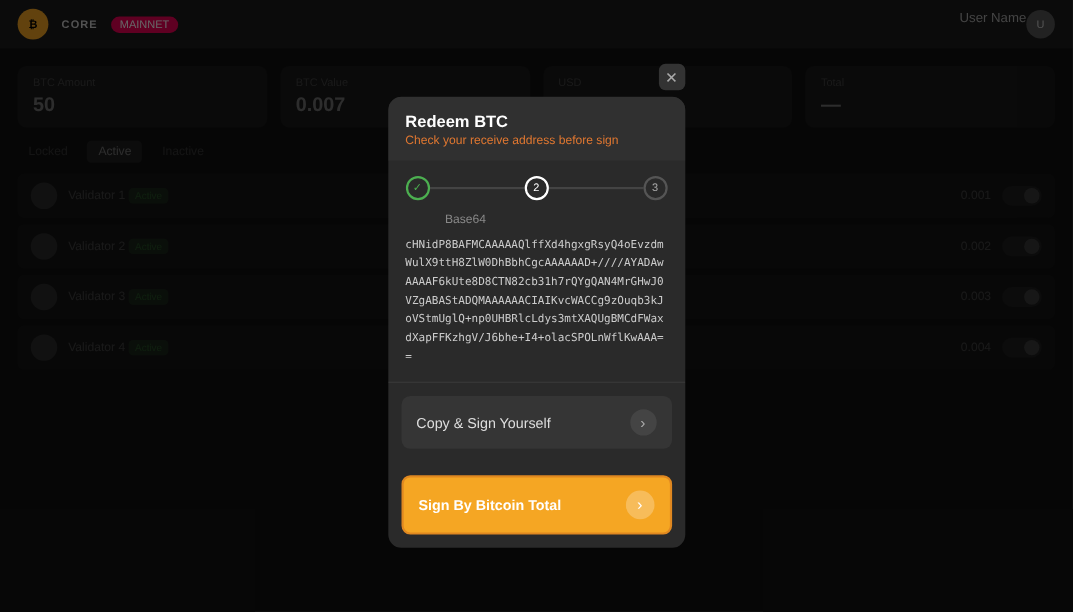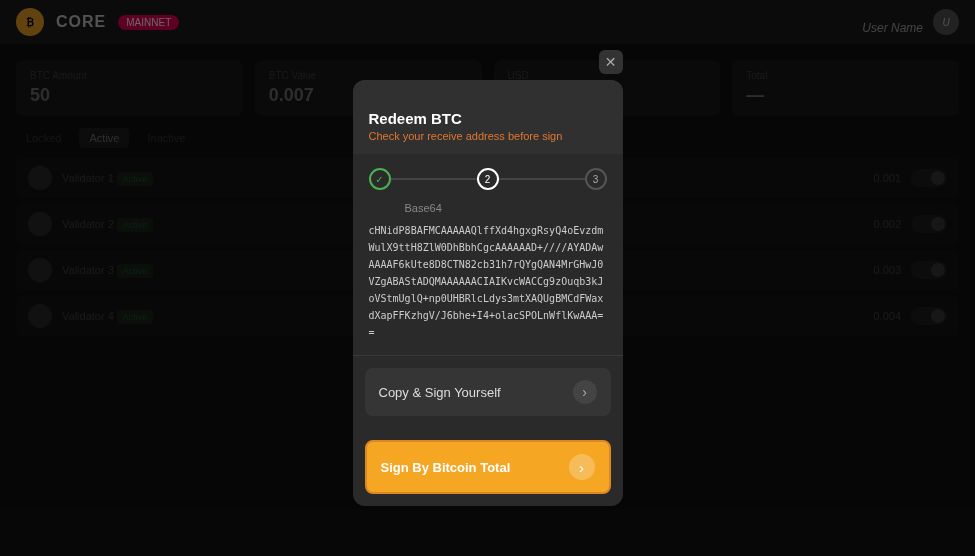--- a/index.html
+++ b/index.html
@@ -41,29 +41,29 @@
       z-index: 2;
     }
     .logo-circle {
       width: 28px; height: 28px;
       border-radius: 50%;
       background: #f5a623;
       display: flex; align-items: center; justify-content: center;
       font-size: 10px; font-weight: bold; color: #000;
     }
     .logo-text {
-      color: #ccc; font-size: 16px; font-weight: bold; letter-spacing: 1px;
+      color: #ccc; font-size: 10px; font-weight: bold; letter-spacing: 1px;
     }
     .nav-badge {
       background: #e05; color: white; font-size: 10px;
       padding: 2px 8px; border-radius: 10px;
     }
     .topnav-right {
       margin-left: auto;
-      display: flex; align-items: flex-end; gap: 10px; font-style: italic;
+      display: flex; align-items: flex-start; 
     }
     .topnav-user {
       color: #aaa; font-size: 12px;
     }
     .avatar-circle {
       width: 26px; height: 26px; border-radius: 50%;
       background: #555; display: flex; align-items: center; justify-content: center;
       font-size: 10px; color: #ccc;
     }
 
@@ -132,21 +132,21 @@
     }
 
     .modal {
       background: #2a2a2a;
       border-radius: 12px;
       overflow: hidden;
     }
 
     .modal-header {
       background: #303030;
-      padding: 30px 16px 12px;
+      padding: 14px 16px 12px;
     }
     .modal-title {
       color: #fff;
       font-size: 15px;
       font-weight: 600;
       margin-bottom: 3px;
     }
     .modal-subtitle {
       color: #e07730;
       font-size: 11px;

